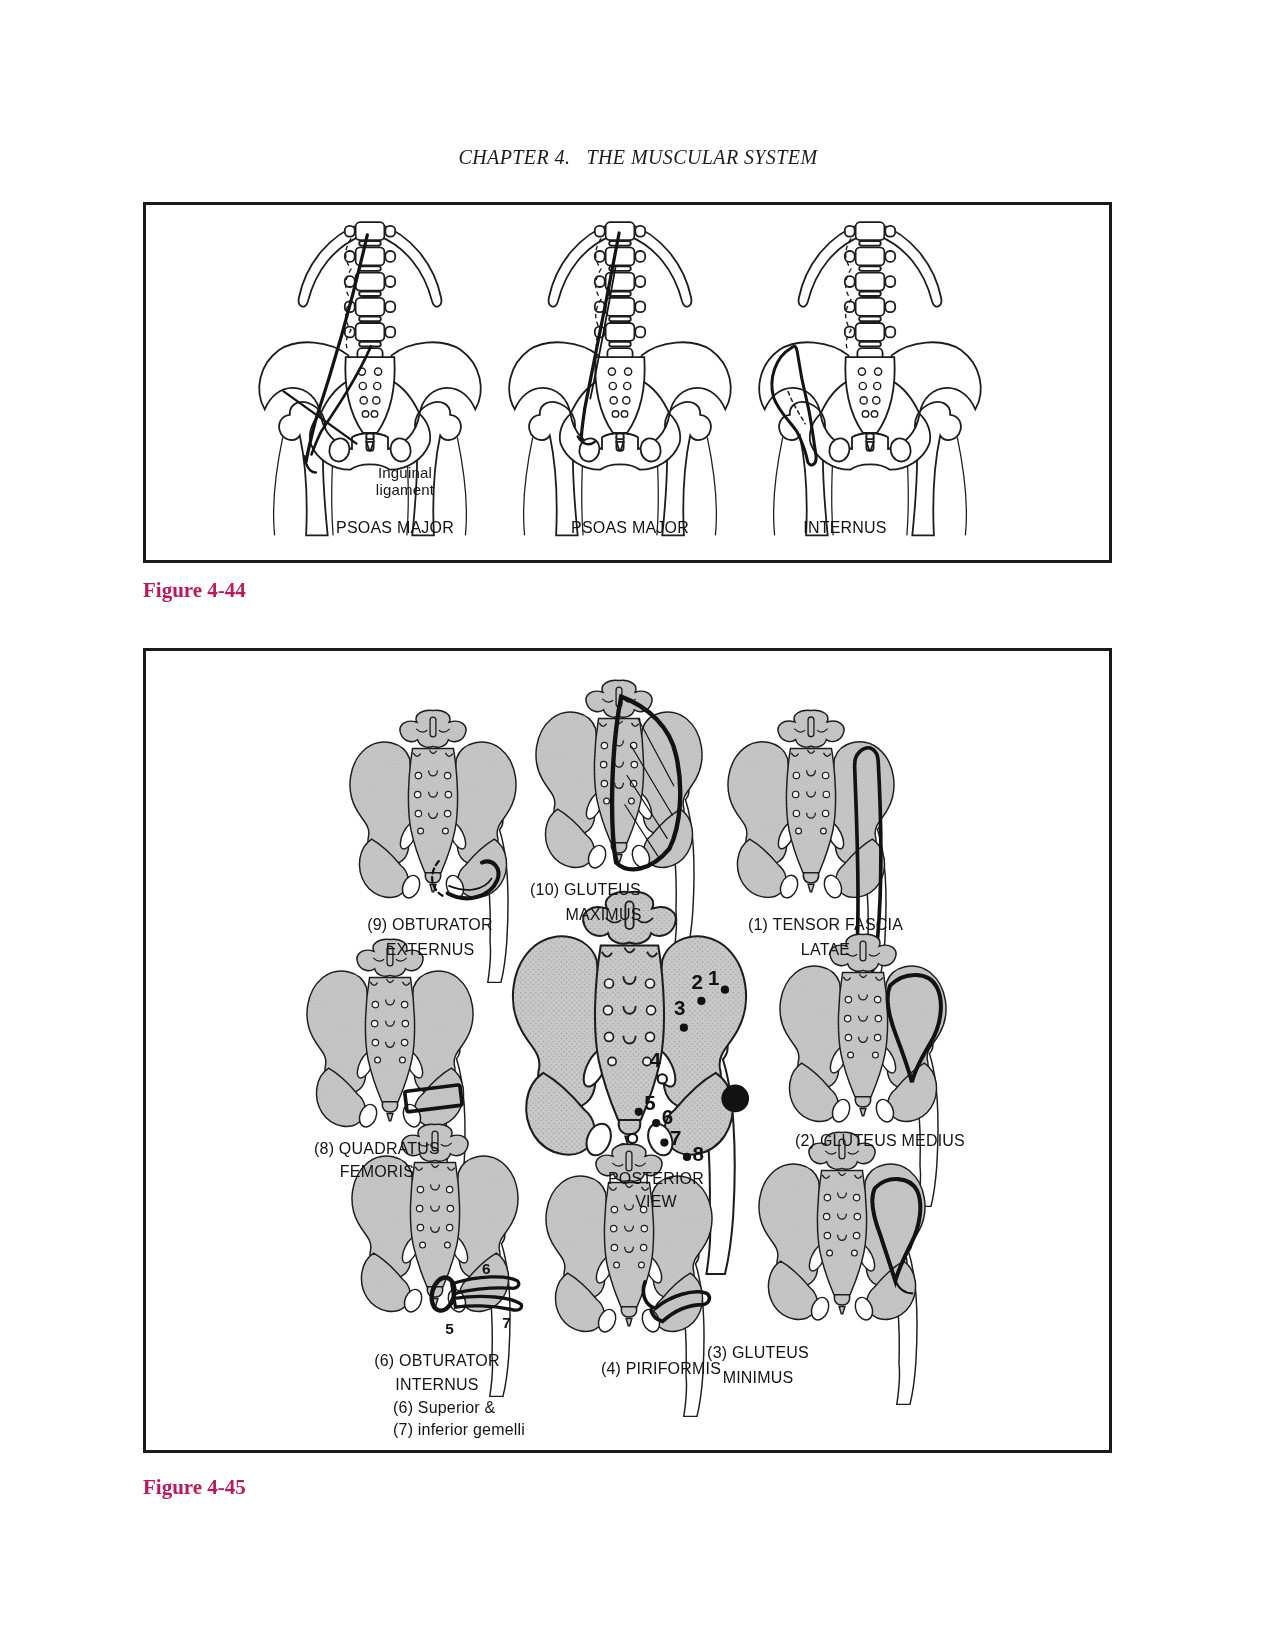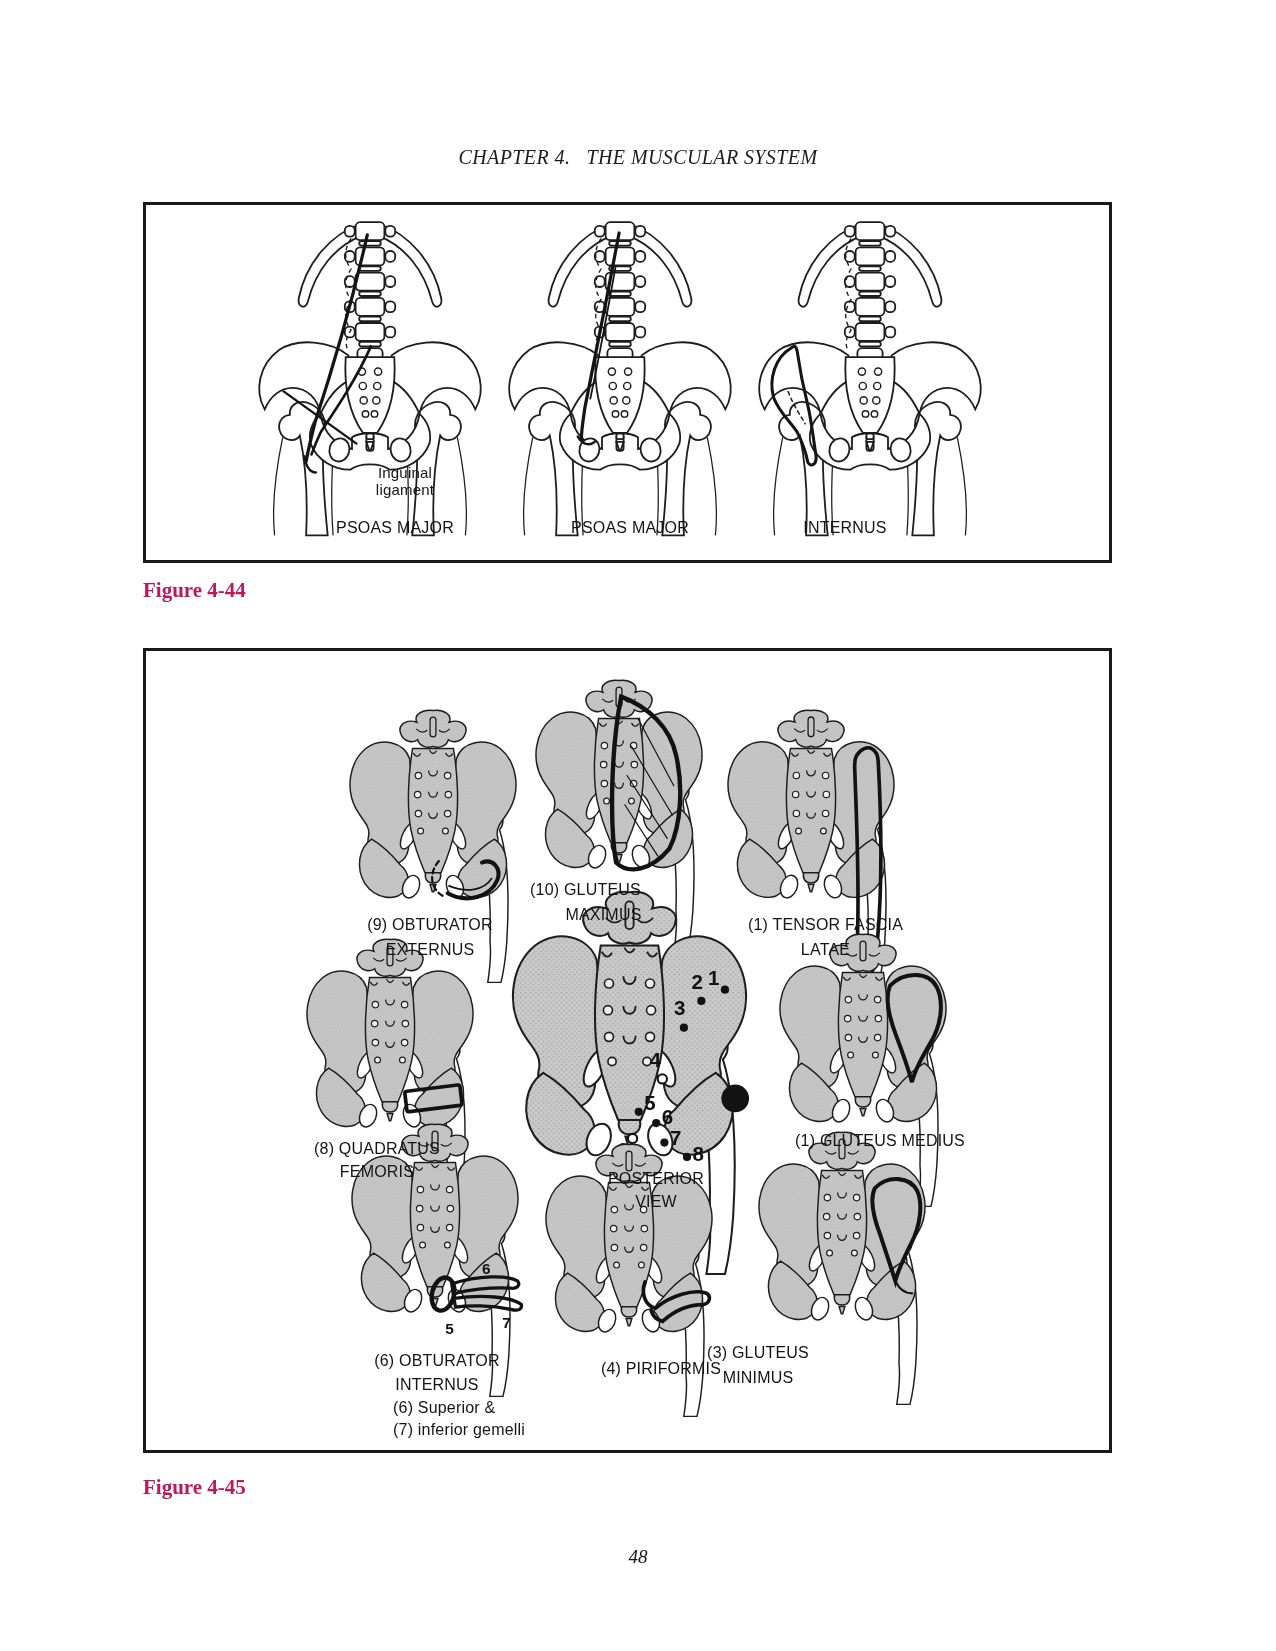--- a/index.html
+++ b/index.html
@@ -227,21 +227,21 @@
     <use href="#pp"></use>
     <g stroke="#121212" fill="none" stroke-linecap="round">
       <path d="M167,76 C186,56 220,56 231,78 C241,98 237,130 223,153 C211,174 201,191 197,208 C192,190 184,167 176,146 C166,120 159,94 167,76 Z" stroke-width="5.5"></path>
     </g>
   </svg>
 
   <div class="lbl" style="left:292px;top:1140px;width:170px;">(8) QUADRATUS</div>
   <div class="lbl" style="left:292px;top:1163px;width:170px;">FEMORIS</div>
   <div class="lbl" style="left:586px;top:1170px;width:140px;">POSTERIOR</div>
   <div class="lbl" style="left:586px;top:1193px;width:140px;">VIEW</div>
-  <div class="lbl" style="left:790px;top:1132px;width:180px;">(1) GLUTEUS MEDIUS</div>
+  <div class="lbl" style="left:790px;top:1132px;width:180px;">(2) GLUTEUS MEDIUS</div>
 
   <svg class="panel" style="left:340px;top:1120px" width="190" height="278" viewBox="0 0 260 380">
     <use href="#pp"></use>
     <g stroke="#121212" fill="none" stroke-linecap="round">
       <ellipse cx="141" cy="238" rx="15" ry="23" transform="rotate(14 141 238)" stroke-width="6"></ellipse>
       <path d="M153,224 C190,212 228,212 243,220 C247,225 243,231 234,230 C205,228 172,233 155,238 Z" stroke-width="4.5"></path>
       <path d="M156,244 C196,238 234,242 248,252 C250,258 244,262 234,259 C207,253 176,253 158,256 Z" stroke-width="4.5"></path>
     </g>
     <g font-family="Liberation Sans, sans-serif" font-weight="700" font-size="21" fill="#121212">
       <text x="200" y="210" text-anchor="middle">6</text>
@@ -268,15 +268,14 @@
   <div class="lbl" style="left:352px;top:1352px;width:170px;">(6) OBTURATOR</div>
   <div class="lbl" style="left:352px;top:1376px;width:170px;">INTERNUS</div>
   <div class="lbl left" style="left:393px;top:1399px;">(6) Superior &amp;</div>
   <div class="lbl left" style="left:393px;top:1421px;">(7) inferior gemelli</div>
   <div class="lbl" style="left:576px;top:1360px;width:170px;">(4) PIRIFORMIS</div>
   <div class="lbl" style="left:678px;top:1344px;width:160px;">(3) GLUTEUS</div>
   <div class="lbl" style="left:678px;top:1369px;width:160px;">MINIMUS</div>
 
   <div class="cap" style="left:143px;top:1475px;">Figure 4-45</div>
 
-  <div class="pgno">48</div>
 
 </div>
 
 </body></html>

